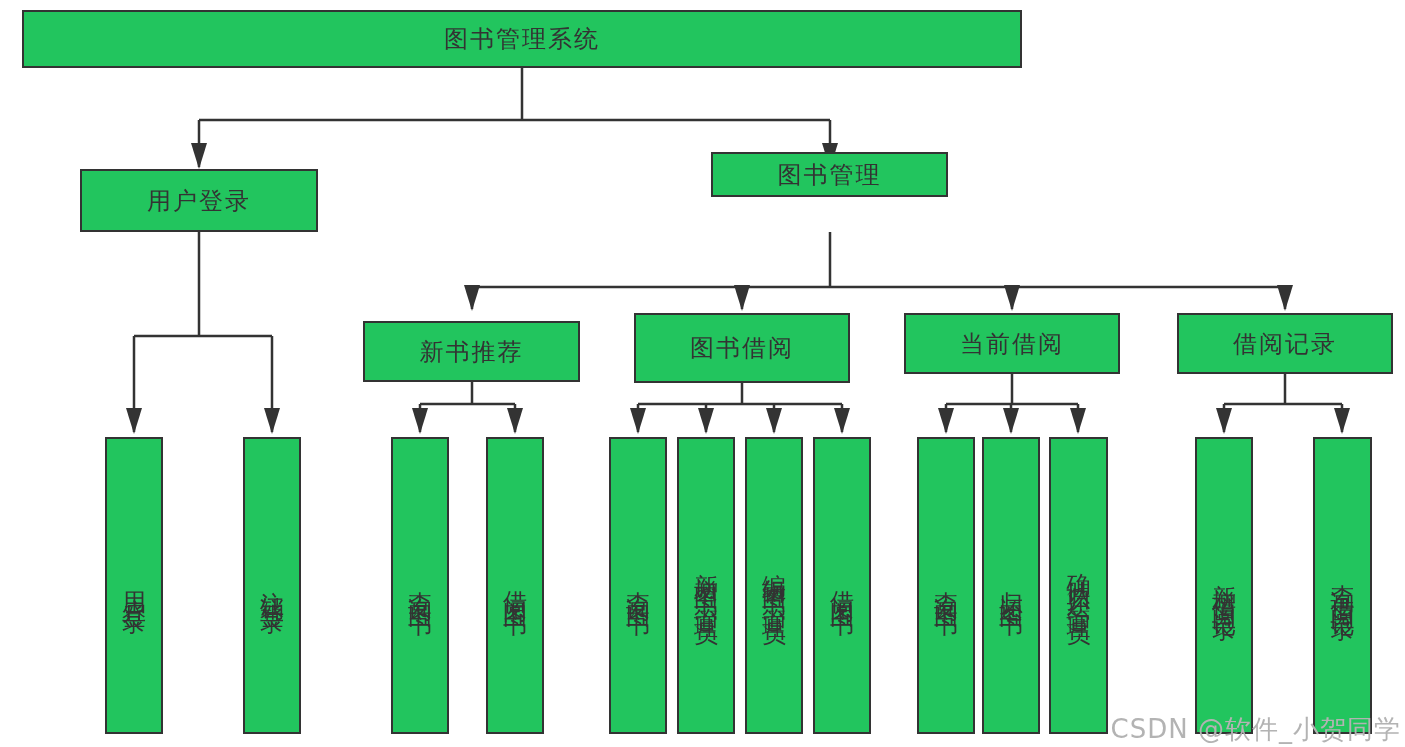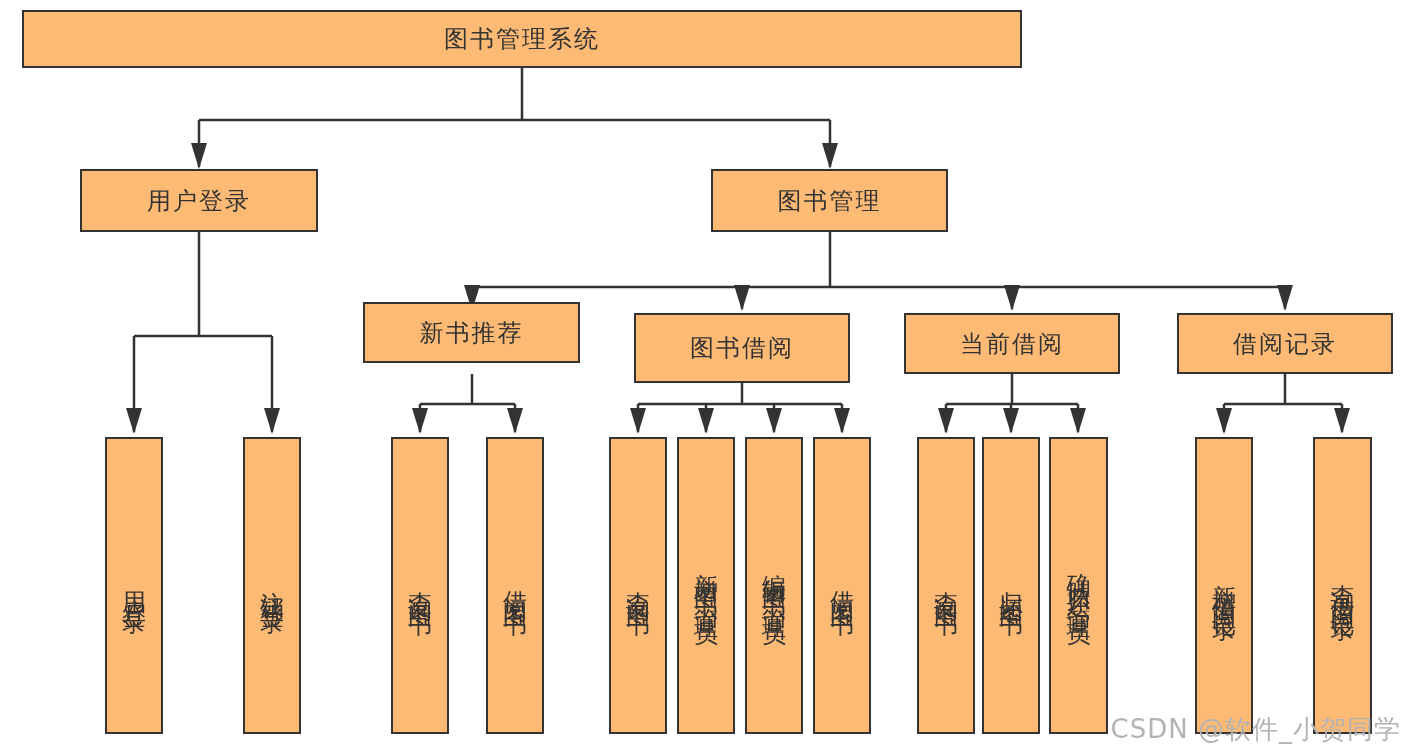--- a/index.html
+++ b/index.html
@@ -7,21 +7,21 @@
     position:relative;
     width:1405px;height:747px;
     background:#ffffff;
     font-family:"DejaVu Sans","Liberation Sans",sans-serif;
     overflow:hidden;
   }
   .connectors{position:absolute;left:0;top:0;z-index:1;}
   .box{
     position:absolute;
     box-sizing:border-box;
-    background:#fdba74;
+    background:#22c55e;
     border:2.5px solid #333333;
     color:#333333;
     display:flex;
     align-items:center;
     justify-content:center;
     z-index:2;
     white-space:nowrap;
   }
   .h{font-size:24px;letter-spacing:2px;}
   .v{
@@ -83,23 +83,23 @@
       <line x1="1011" y1="404" x2="1011" y2="432" marker-end="url(#arw)"></line>
       <line x1="1078" y1="404" x2="1078" y2="432" marker-end="url(#arw)"></line>
       <line x1="1224" y1="404" x2="1224" y2="432" marker-end="url(#arw)"></line>
       <line x1="1342" y1="404" x2="1342" y2="432" marker-end="url(#arw)"></line>
     </g>
   </svg>
 
   <div class="box h" style="left:22px;top:10px;width:1000px;height:58px">图书管理系统</div>
 
   <div class="box h" style="left:80px;top:169px;width:238px;height:63px">用户登录</div>
-  <div class="box h" style="left:711px;top:169px;width:237px;height:63px">图书管理</div>
+  <div class="box h" style="left:711px;top:152px;width:237px;height:45px">图书管理</div>
 
-  <div class="box h" style="left:363px;top:302px;width:217px;height:61px">新书推荐</div>
+  <div class="box h" style="left:363px;top:321px;width:217px;height:61px">新书推荐</div>
   <div class="box h" style="left:634px;top:313px;width:216px;height:70px">图书借阅</div>
   <div class="box h" style="left:904px;top:313px;width:216px;height:61px">当前借阅</div>
   <div class="box h" style="left:1177px;top:313px;width:216px;height:61px">借阅记录</div>
 
   <div class="box v" style="left:105px;top:437px;width:58px;height:297px">用户登录</div>
   <div class="box v" style="left:243px;top:437px;width:58px;height:297px">注销登录</div>
   <div class="box v" style="left:391px;top:437px;width:58px;height:297px">查询图书</div>
   <div class="box v" style="left:486px;top:437px;width:58px;height:297px">借阅图书</div>
   <div class="box v" style="left:609px;top:437px;width:58px;height:297px">查询图书</div>
   <div class="box v" style="left:677px;top:437px;width:58px;height:297px">新增图书（管理员）</div>

